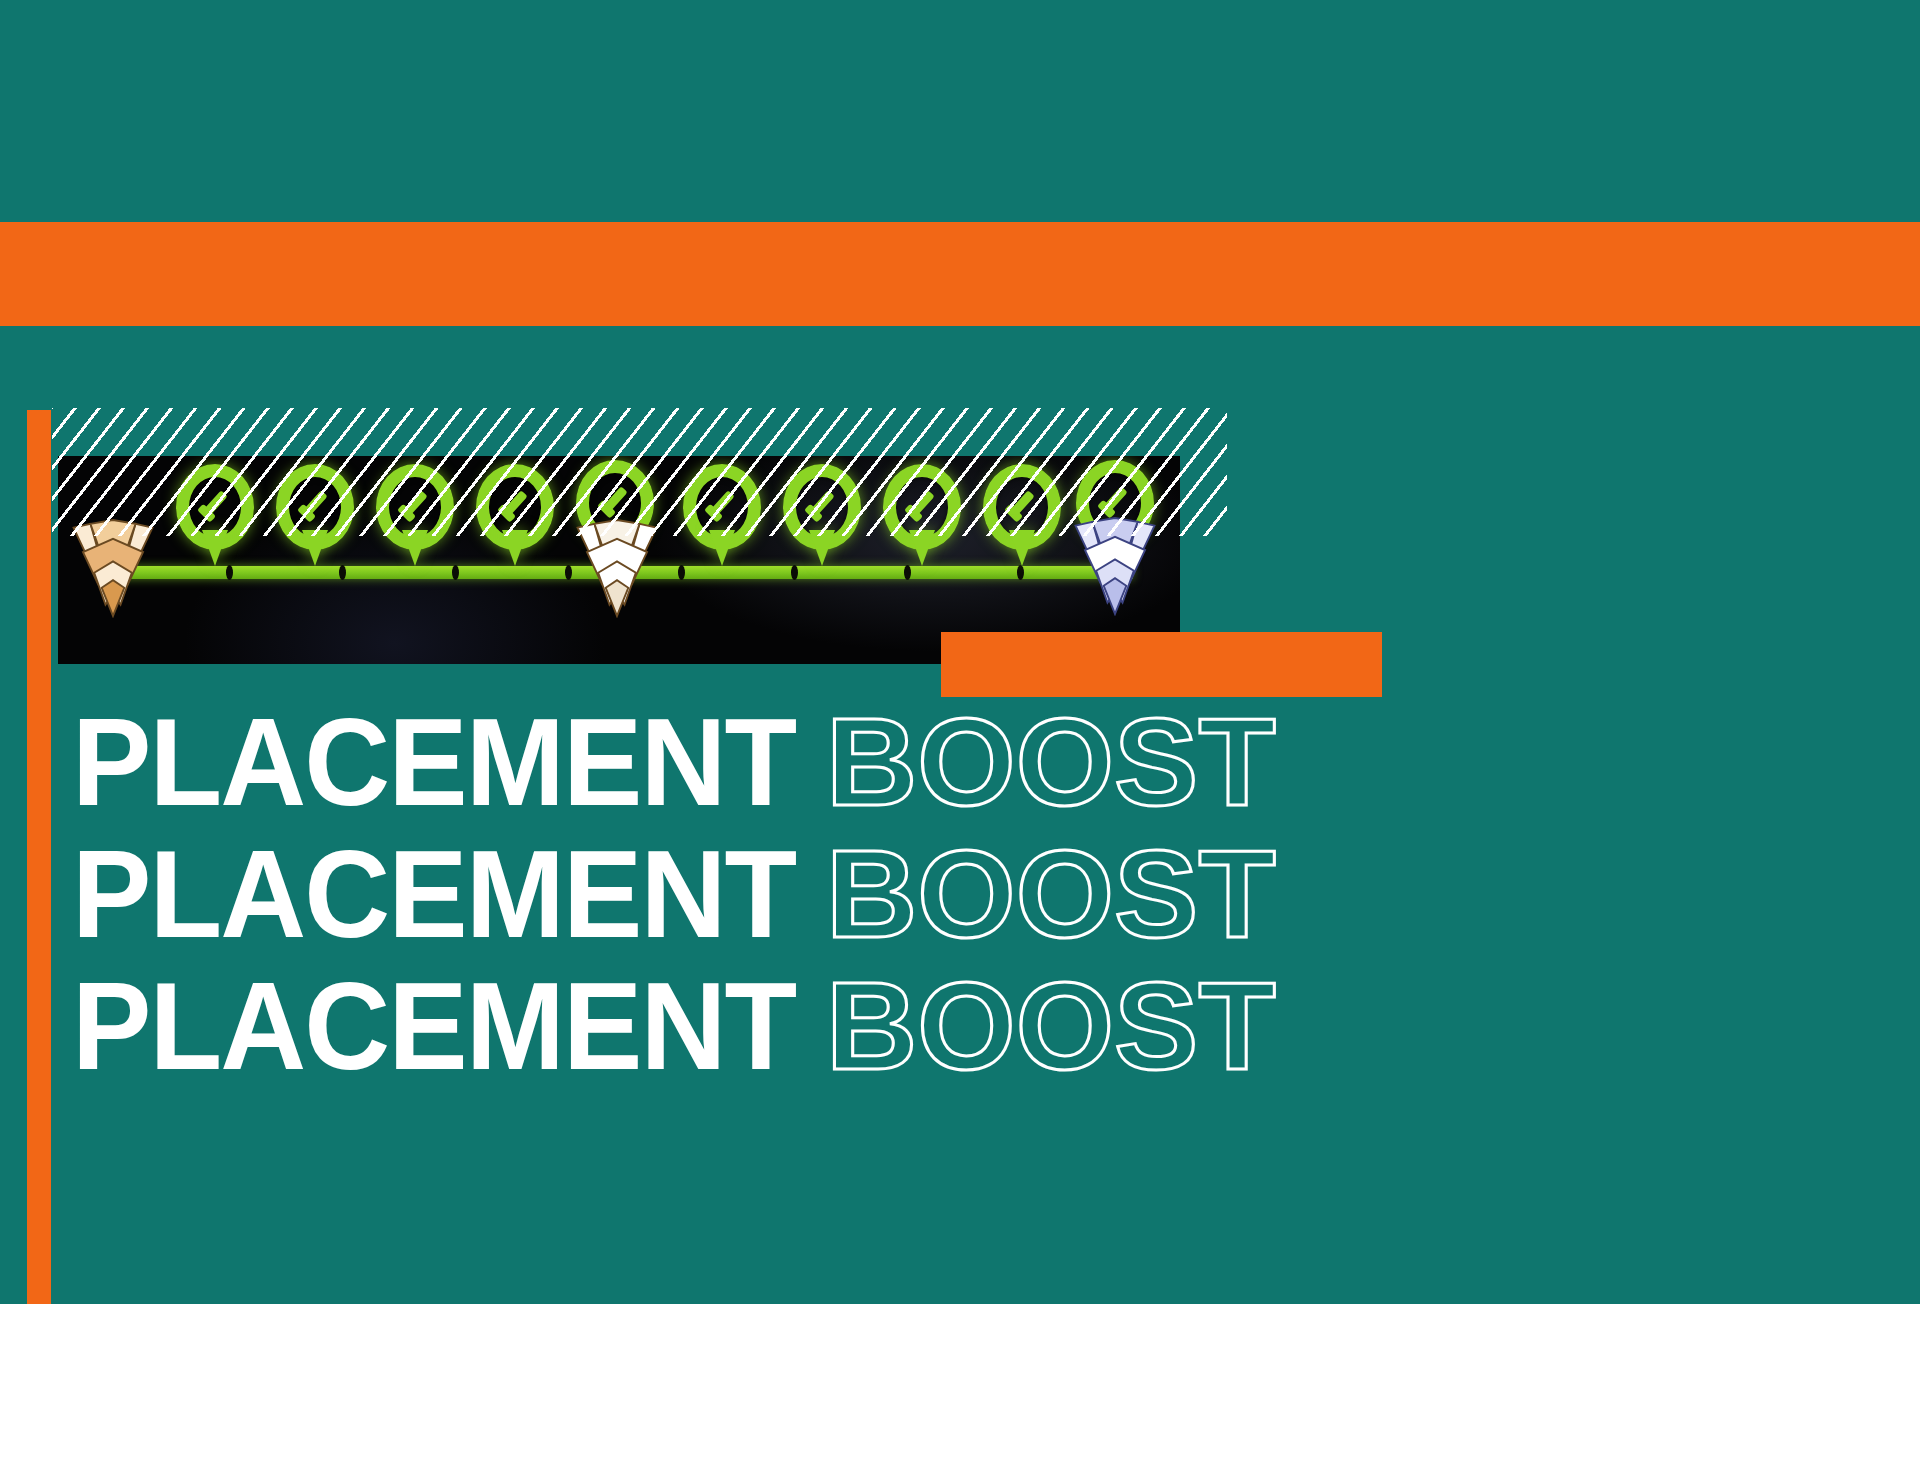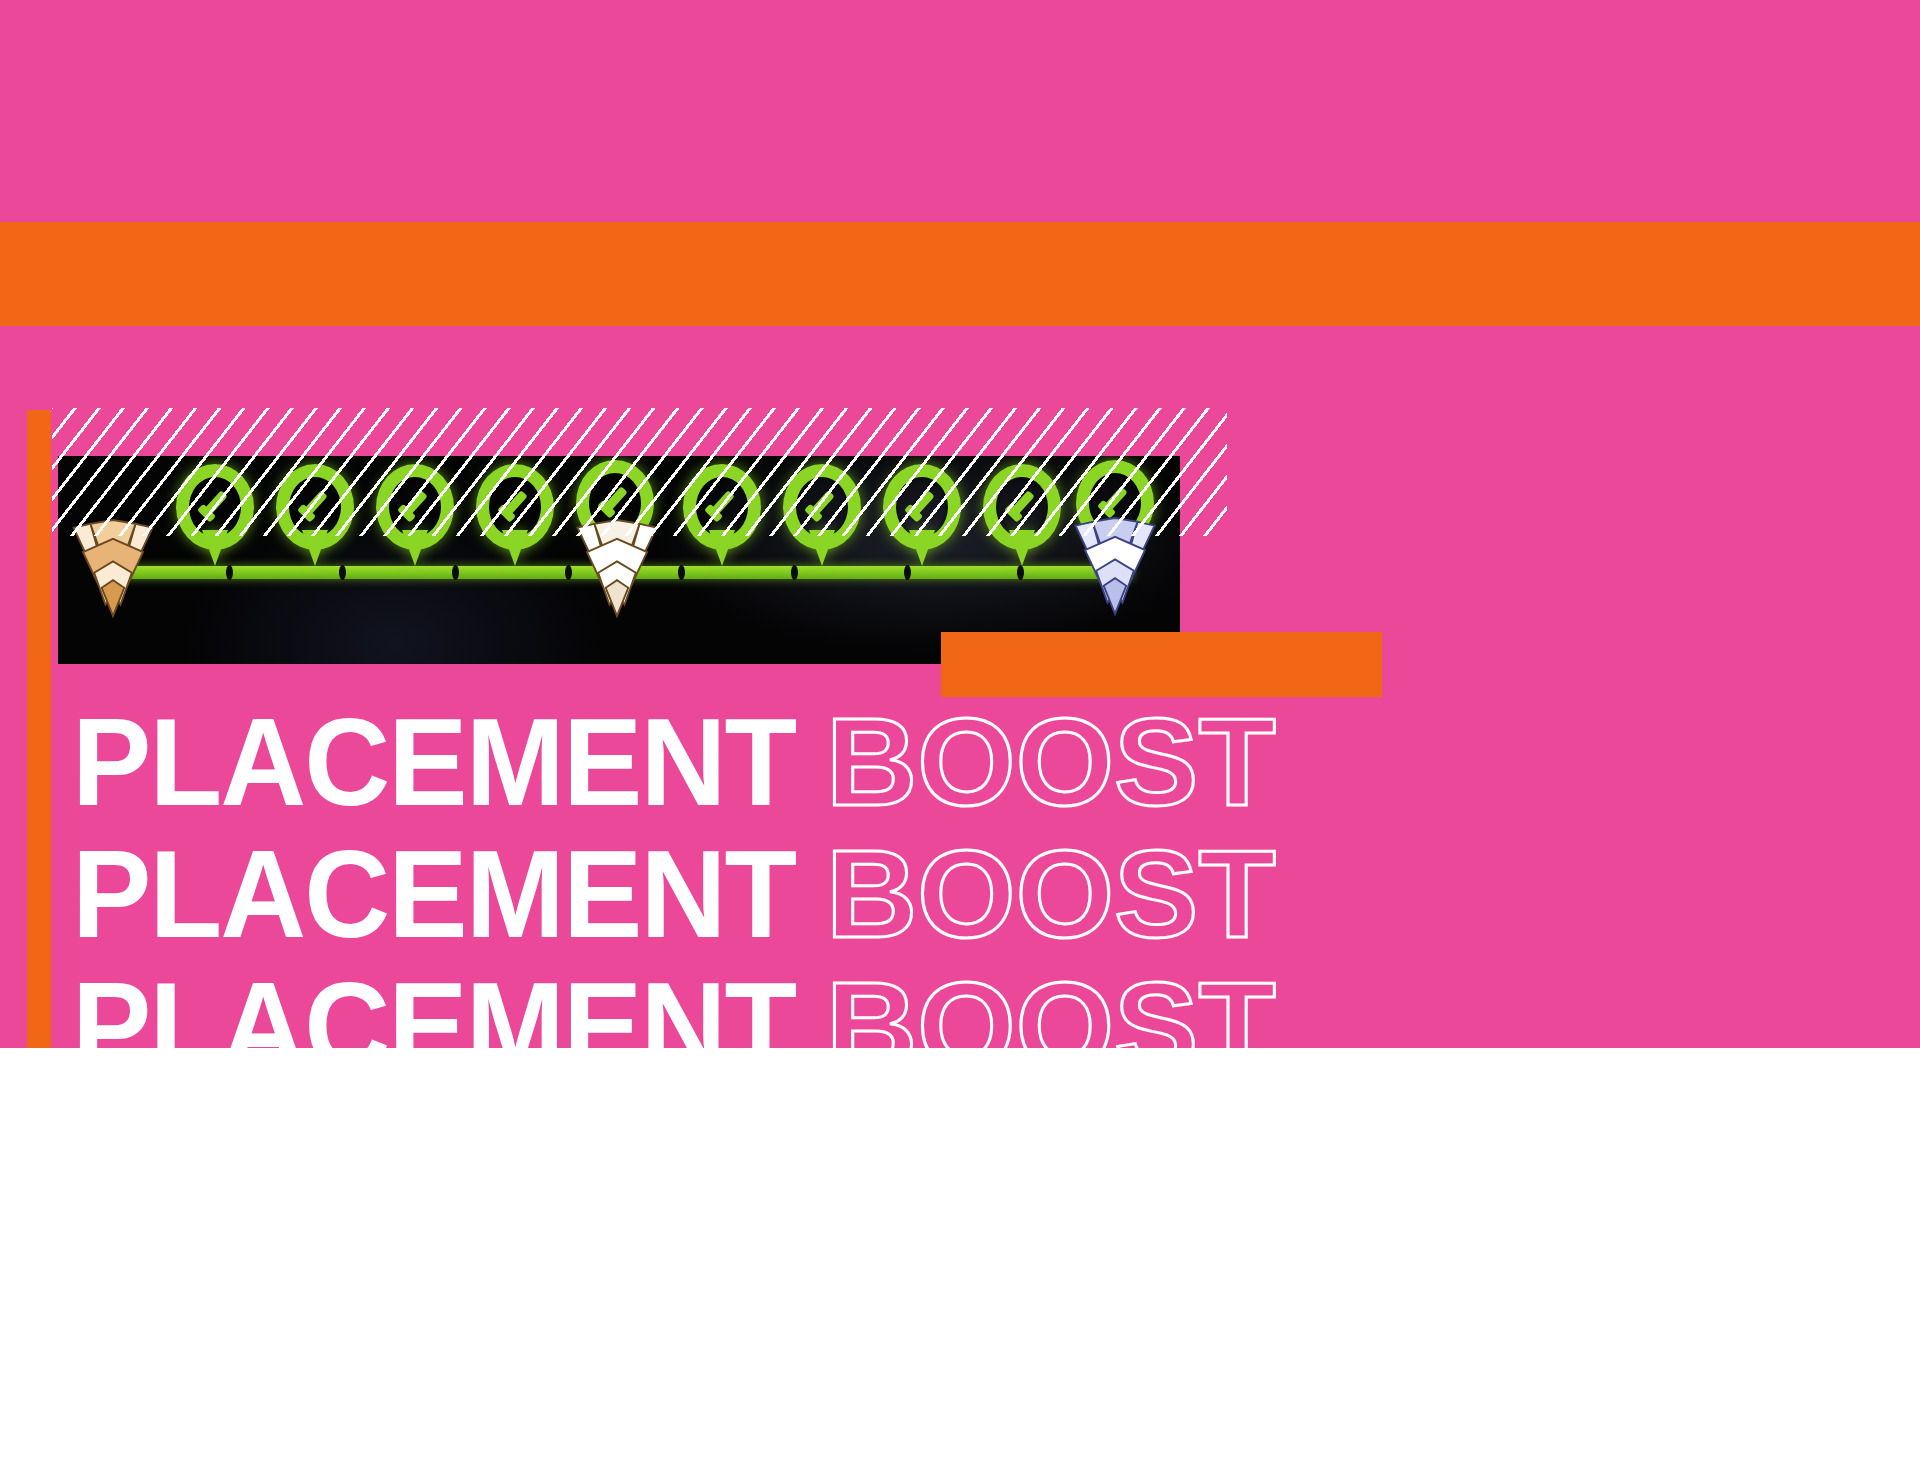--- a/index.html
+++ b/index.html
@@ -5,22 +5,22 @@
 <style>
   * { box-sizing: border-box; margin:0; padding:0; }
   html, body {
     width:1920px; height:1460px;
     background:#ffffff;
     font-family:"Liberation Sans", sans-serif;
     overflow:hidden;
   }
   #stage {
     position:relative;
-    width:1920px; height:1048px;
-    background:#ec4899;
+    width:1920px; height:1304px;
+    background:#0f766e;
     overflow:hidden;
   }
 
   
   .orange-band {
     position:absolute;
     left:0; top:222px;
     width:1920px; height:104px;
     background:#F26716;
   }

